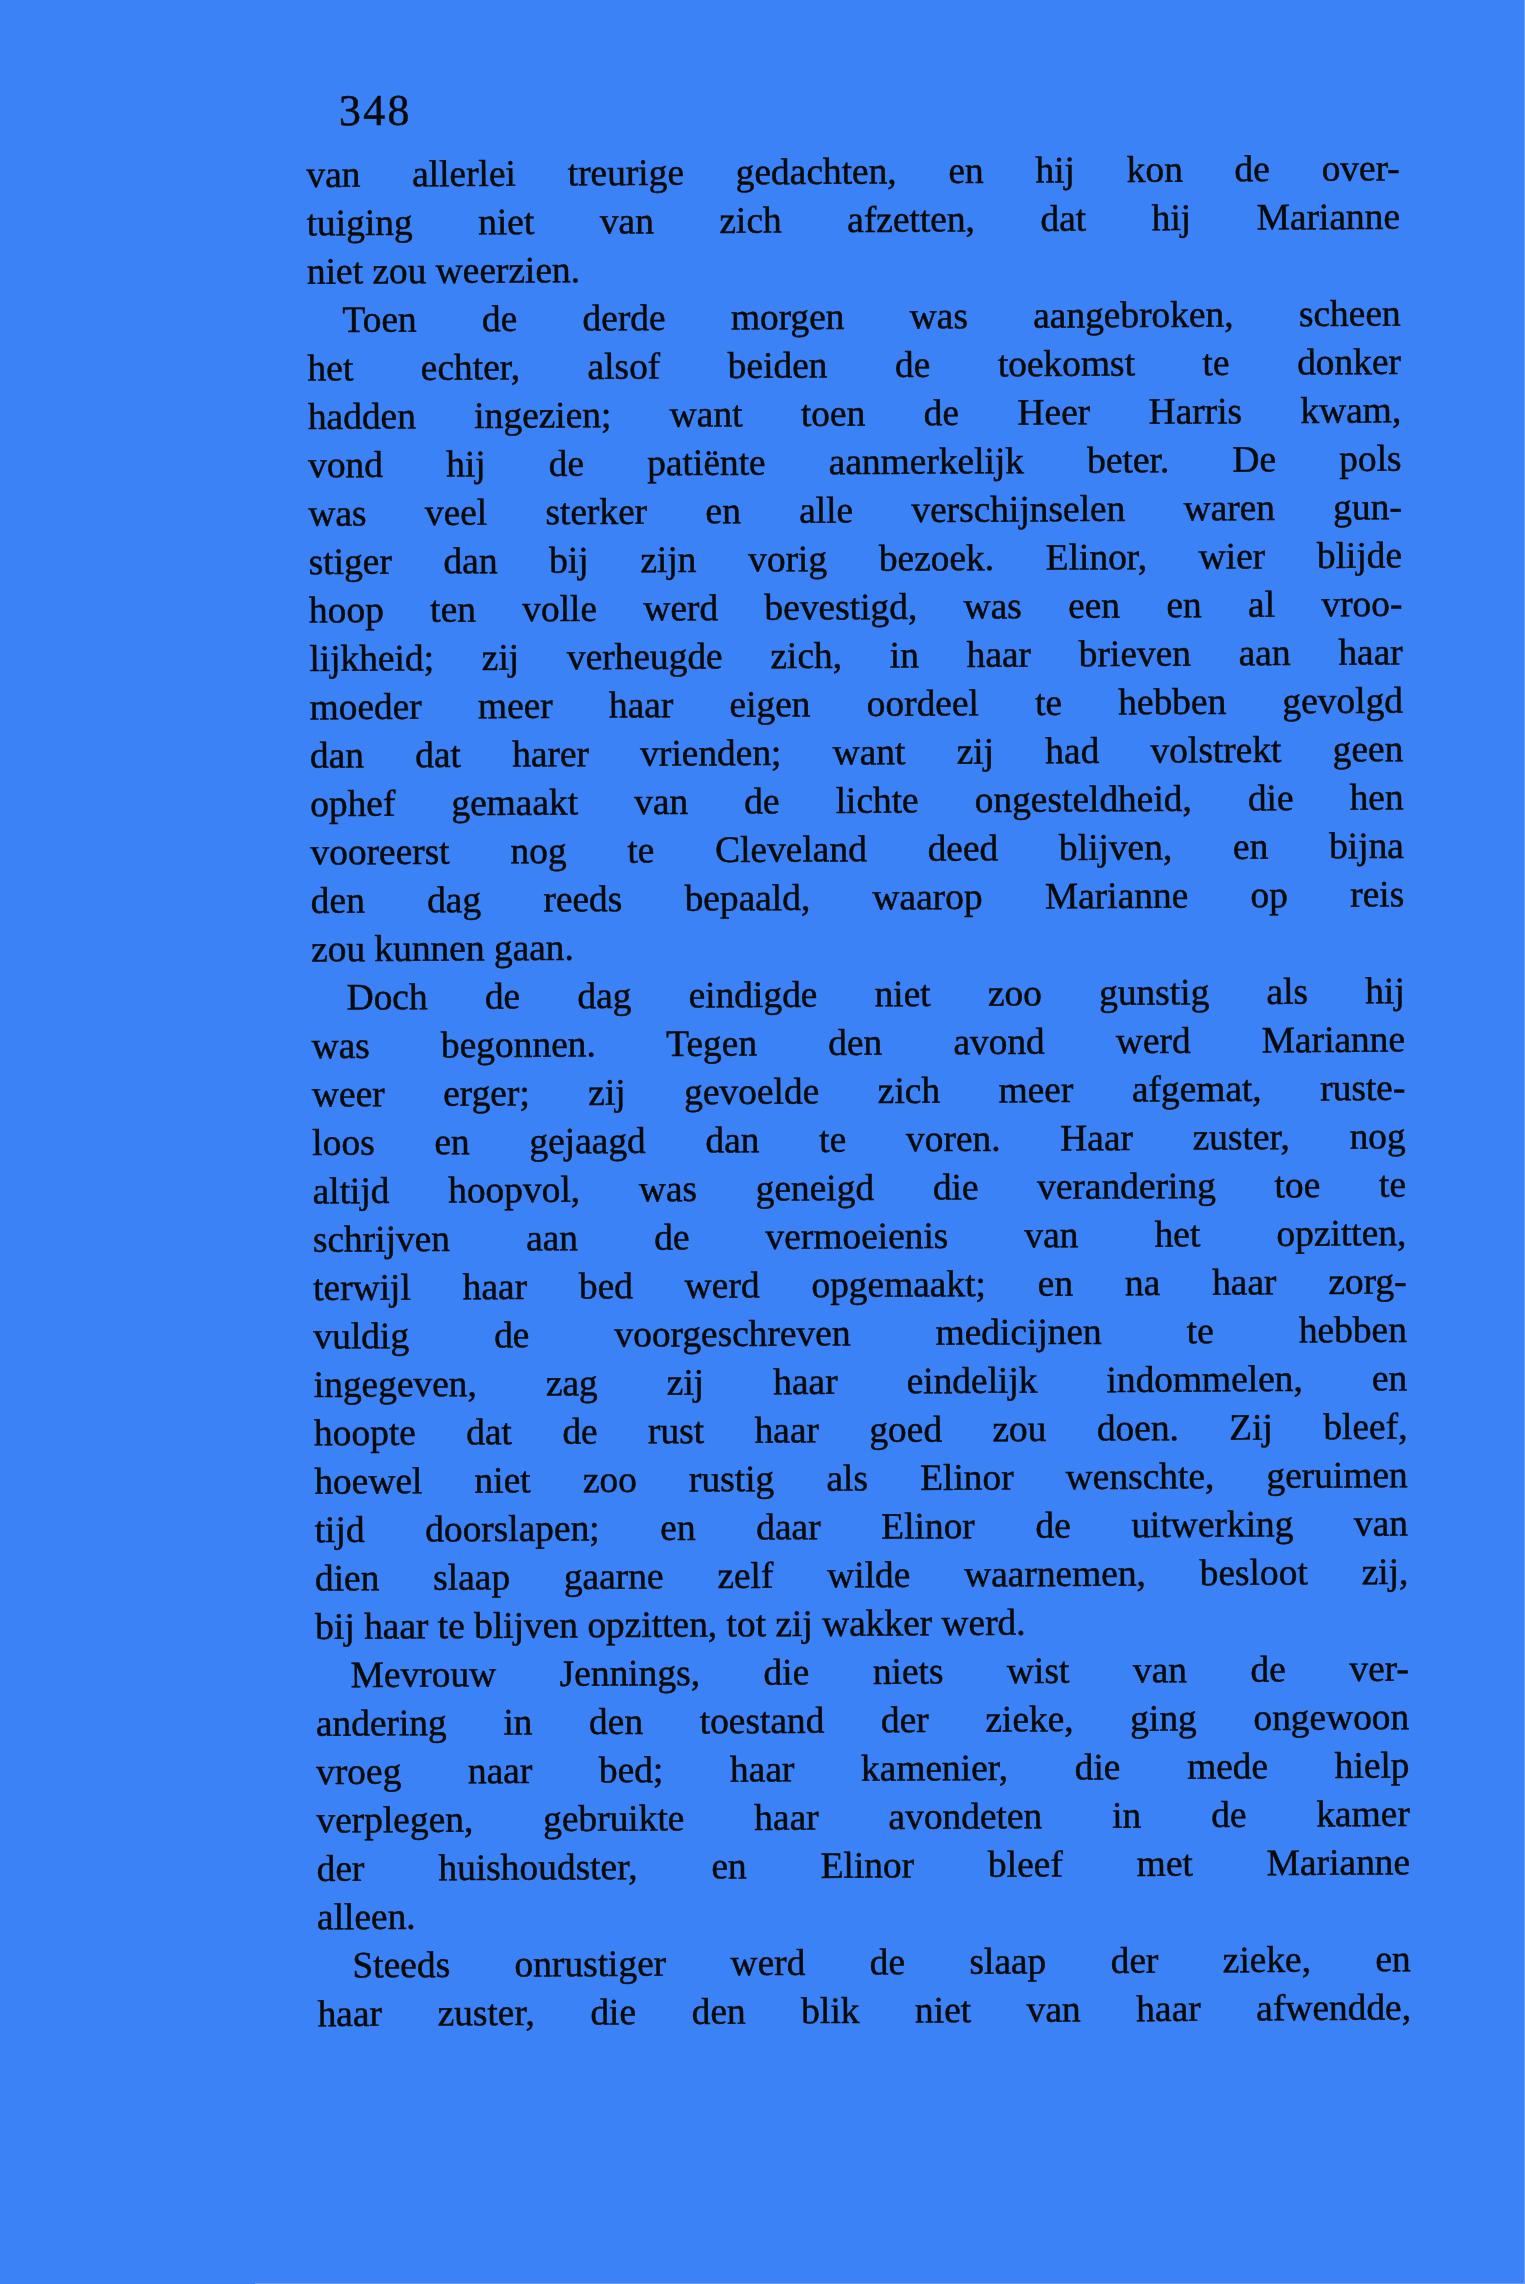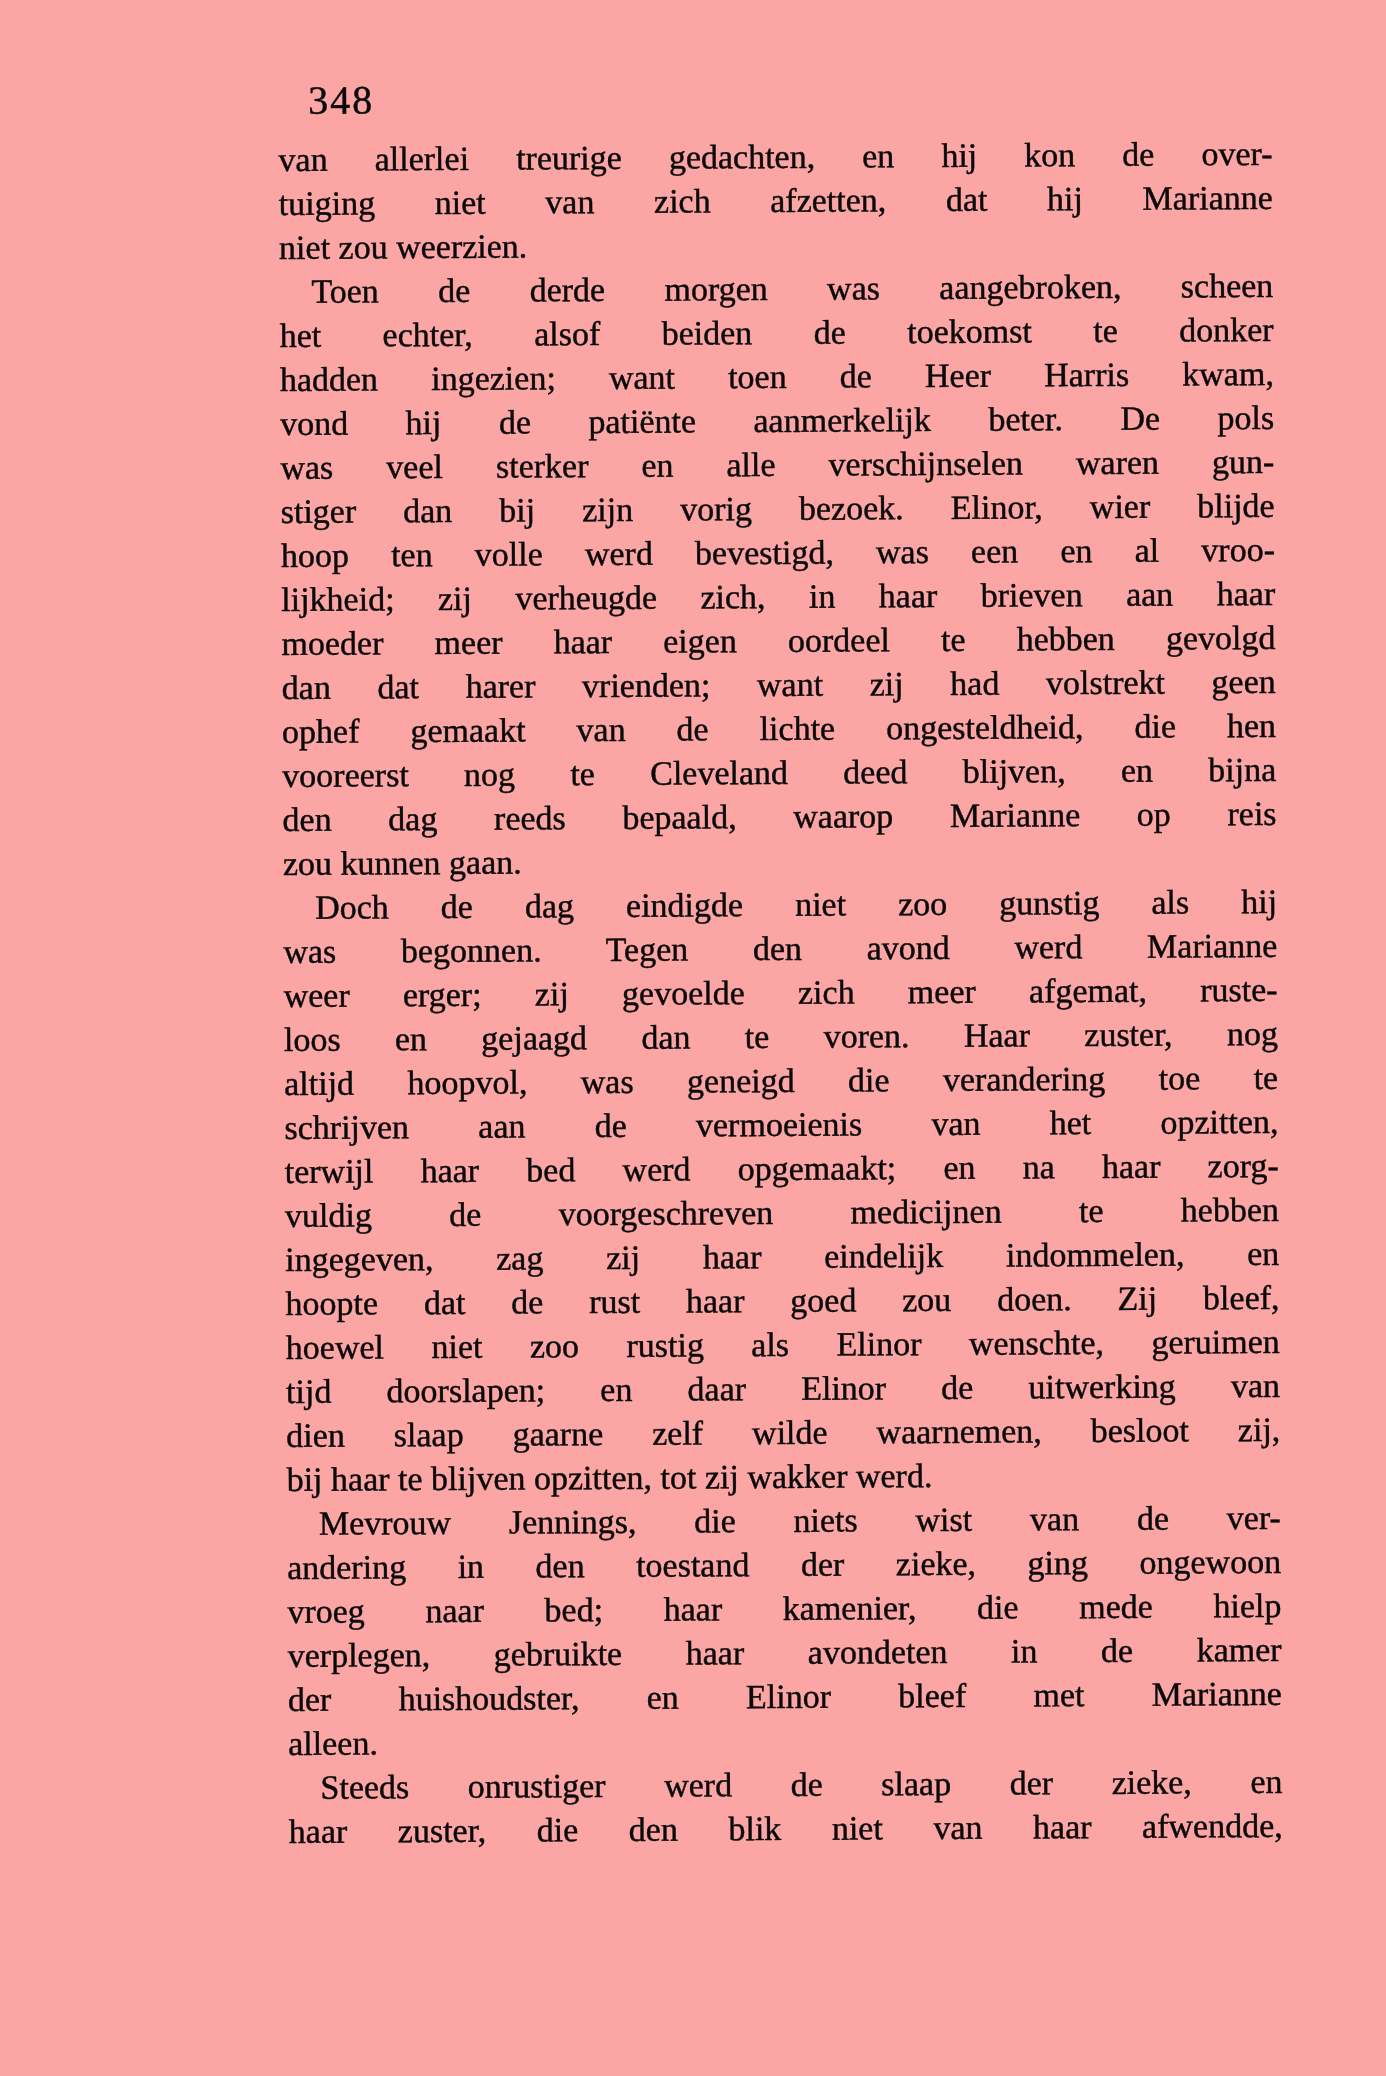--- a/index.html
+++ b/index.html
@@ -10,21 +10,21 @@
     width: 1386px;
     height: 2076px;
     background: #ffffff;
     overflow: hidden;
     position: relative;
     font-family: "Liberation Serif", "DejaVu Serif", serif;
   }
   .page {
     position: absolute;
     inset: 0;
-    background: #fca5a5;
+    background: #3b82f6;
   }
   .textblock {
     position: absolute;
     left: 278px;
     top: 76px;
     width: 994px;
     color: #0a0a0a;
     font-size: 34px;
     line-height: 44px;
     -webkit-text-stroke: 0.45px #0a0a0a;

